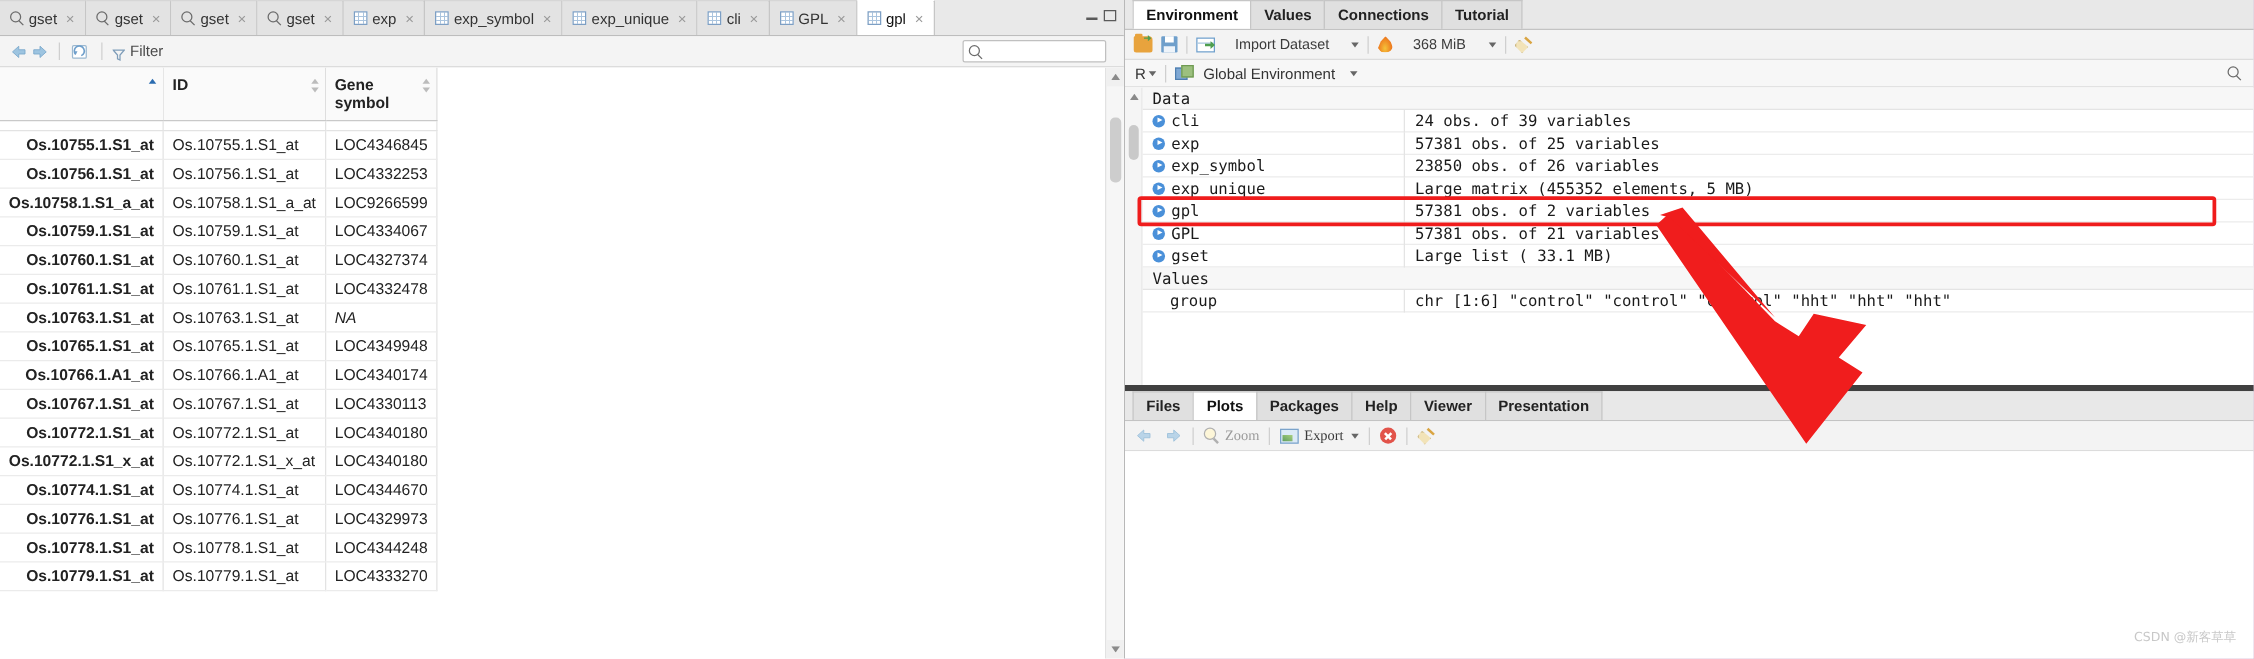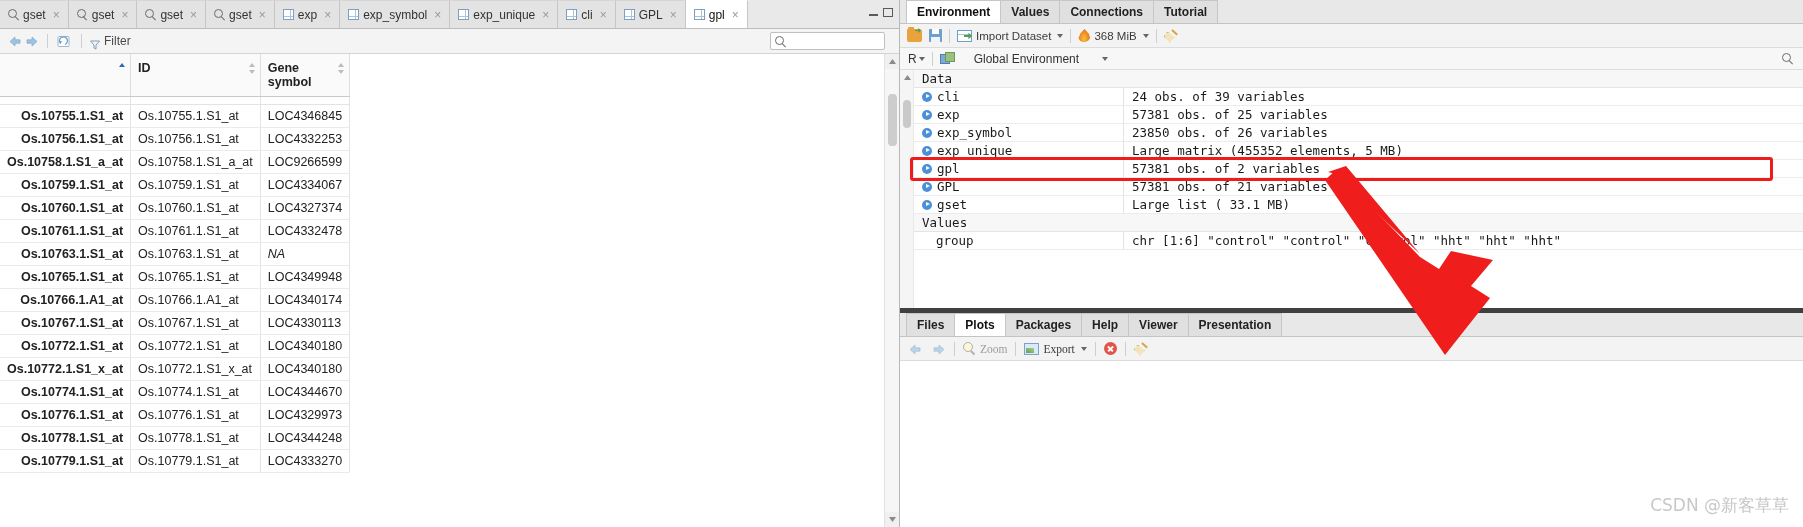--- a/index.html
+++ b/index.html
@@ -220,21 +220,21 @@
   }
   .ptab.active { background: #ffffff; color: #111; }
 
   .env-toolbar {
     height: 24px; flex: 0 0 24px;
     background: #f3f3f3;
     border-bottom: 1px solid #dcdcdc;
     display: flex; align-items: center; gap: 7px;
     padding: 0 7px;
   }
-  .tbi { display: flex; align-items: center; gap: 4px; cursor: pointer; font-size: 11.5px; color: #3b3b3b; }
+  .tbi { display: flex; align-items: center; gap: 16px; cursor: pointer; font-size: 11.5px; color: #3b3b3b; }
   .caret-dn {
     width: 0; height: 0; border-left: 3.5px solid transparent;
     border-right: 3.5px solid transparent; border-top: 4px solid #666;
     margin-left: 2px;
   }
   .ico-folder {
     width: 15px; height: 13px; background: #e8a33d;
     border-radius: 1px 3px 2px 2px; position: relative;
   }
   .ico-folder::before {
@@ -296,21 +296,21 @@
   }
 
   .env-scope {
     height: 22px; flex: 0 0 22px;
     background: #f7f7f7;
     border-bottom: 1px solid #dcdcdc;
     display: flex; align-items: center; gap: 7px; padding: 0 8px;
     position: relative;
   }
   .scope-lang { display:flex; align-items:center; font-size: 12px; color:#333; cursor:pointer; }
-  .scope-global { display:flex; align-items:center; gap:21px; font-size:12px; color:#333; cursor:pointer; }
+  .scope-global { display:flex; align-items:center; gap:10px; font-size:12px; color:#333; cursor:pointer; }
   .env-search-ico { position: absolute; right: 10px; top: 5px; cursor: pointer; }
 
   .env-body {
     flex: 1; position: relative; overflow: hidden; background: #fff;
     display: flex;
   }
   .env-vscroll {
     width: 14px; flex: 0 0 14px; background: #f5f5f5;
     border-right: 1px solid #e8e8e8; position: relative;
   }
@@ -410,21 +410,21 @@
   }
   .ico-clear::before, .ico-clear::after {
     content:""; position:absolute; left:2.8px; top:5.6px; width:7px; height:1.6px; background:#fff;
   }
   .ico-clear::before { transform: rotate(45deg); }
   .ico-clear::after { transform: rotate(-45deg); }
   .plots-canvas { flex: 1; background: #fff; position: relative; }
 
   .watermark {
     position: absolute; right: 14px; bottom: 10px;
-    font-size: 17px; color: #c8c8c8;
+    font-size: 10px; color: #c8c8c8;
     font-family: "DejaVu Sans", sans-serif;
     z-index: 9; user-select: none;
   }
 </style>
 </head>
 <body>
 
 <div class="app">
 
   <div class="source-pane">

